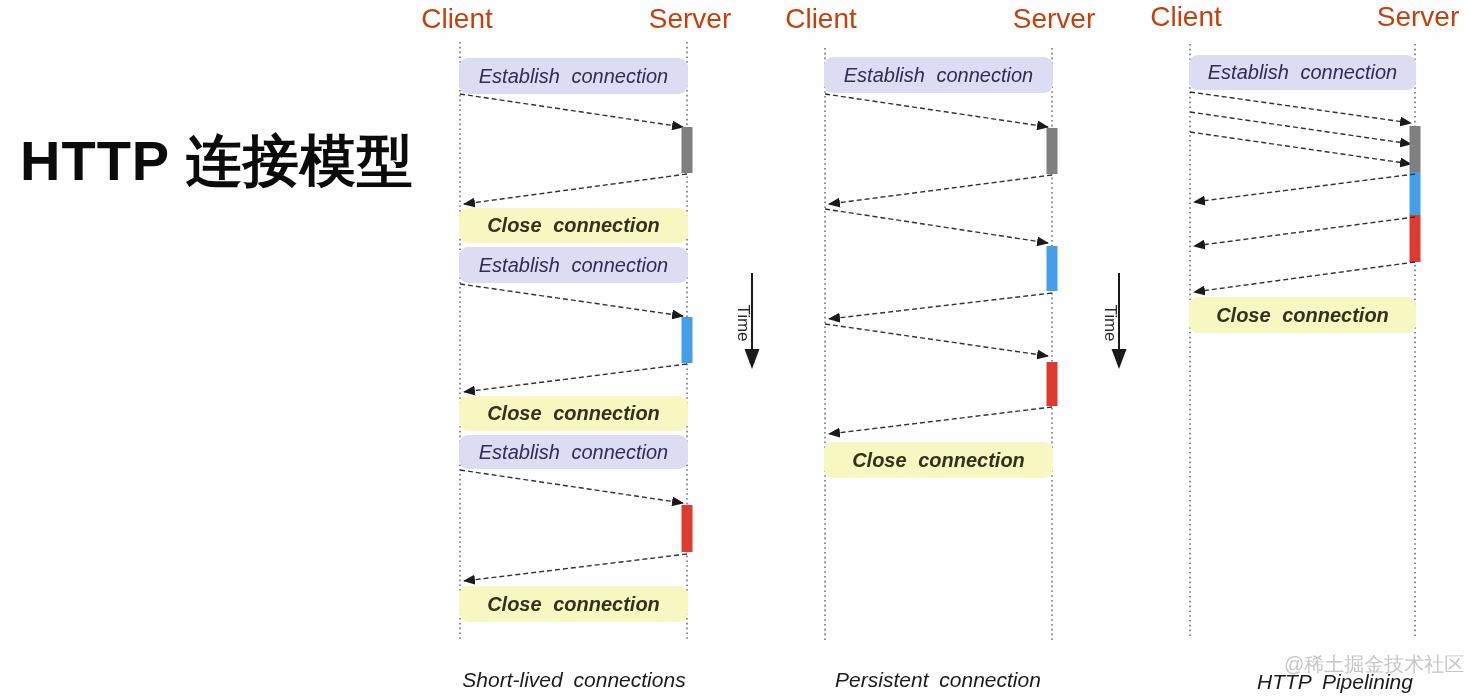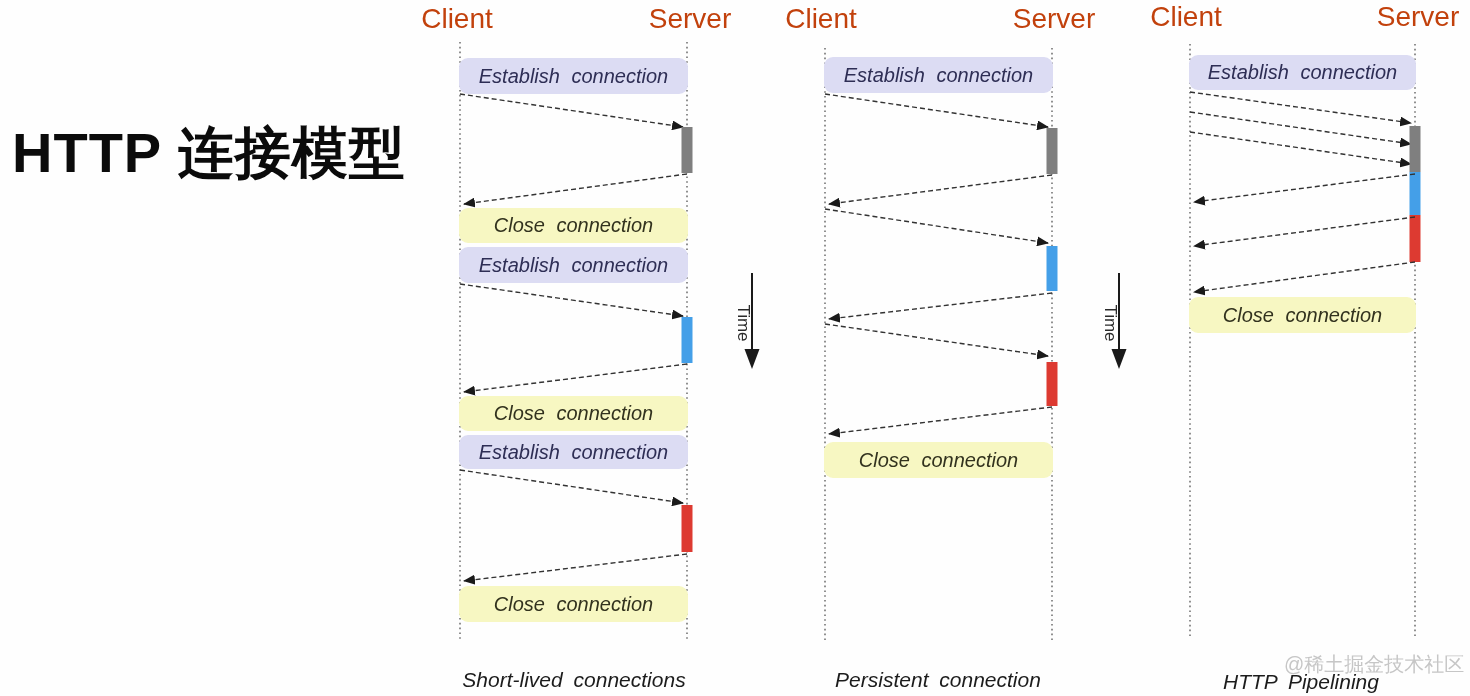--- a/index.html
+++ b/index.html
@@ -1,33 +1,33 @@
 <!DOCTYPE html>
 <html style="--establish-bg: #dcdcf3; --establish-text: #2e2e55; --close-bg: #f7f7c2; --close-text: #32321e; --bar-gray: #7f7f7f; --bar-blue: #449fe8; --bar-red: #dd3a31; --arrow: #333333; --lifeline: #555555; --watermark: #c6c6c6;"><head>
 <meta charset="utf-8">
 <style>
   html,body{margin:0;padding:0;background:#ffffff;}
   .stage{
     position:relative;width:1470px;height:696px;overflow:hidden;background:#fefefe;
     font-family:"Liberation Sans", sans-serif;
   }
   .title{
-    position:absolute;left:8px;top:112px;margin:4px;
+    position:absolute;left:8px;top:112px;margin:12px;
     font-size:56px;font-weight:bold;color:#0b0b0b;letter-spacing:1px;white-space:nowrap;
   }
   .hdr{
     position:absolute;transform:translateX(-50%);
     font-size:28px;color:#c2410c;white-space:nowrap;
   }
   .lbl{
     position:absolute;display:flex;align-items:center;justify-content:center;
     font-style:italic;font-size:20px;word-spacing:6px;white-space:nowrap;border-radius:9px;
   }
   .est{background:var(--establish-bg);color:var(--establish-text);font-weight:500;}
-  .cls{background:var(--close-bg);color:var(--close-text);font-weight:400;}
+  .cls{background:var(--close-bg);color:var(--close-text);font-weight:700;}
   .caption{
     position:absolute;transform:translateX(-50%);
     font-style:italic;font-size:21px;color:#1c1c1c;word-spacing:5px;white-space:nowrap;
   }
   .watermark{
     position:absolute;left:1284px;top:651px;
     font-size:20px;color:var(--watermark);white-space:nowrap;
   }
   svg.layer{position:absolute;left:0;top:0;}
   .ll{stroke:var(--lifeline);stroke-width:1.3;stroke-dasharray:1.6 3.2;fill:none;}
@@ -128,17 +128,17 @@
   <div class="lbl cls" style="left:459px;top:586px;width:229px;height:36px;">Close connection</div>
 
   <div class="lbl est" style="left:824px;top:57px;width:229px;height:36px;">Establish connection</div>
   <div class="lbl cls" style="left:824px;top:442px;width:229px;height:36px;">Close connection</div>
 
   <div class="lbl est" style="left:1189px;top:55px;width:227px;height:35px;">Establish connection</div>
   <div class="lbl cls" style="left:1189px;top:297px;width:227px;height:36px;">Close connection</div>
 
   <div class="caption" style="left:574px;top:668px;">Short-lived connections</div>
   <div class="caption" style="left:938px;top:668px;">Persistent connection</div>
-  <div class="caption" style="left:1301px;top:670px;text-align:center;">HTTP Pipelining</div>
+  <div class="caption" style="left:1335px;top:670px;text-align:center;">HTTP Pipelining</div>
 
   <div class="watermark">@稀土掘金技术社区</div>
 
 </div>
 
 </body></html>

